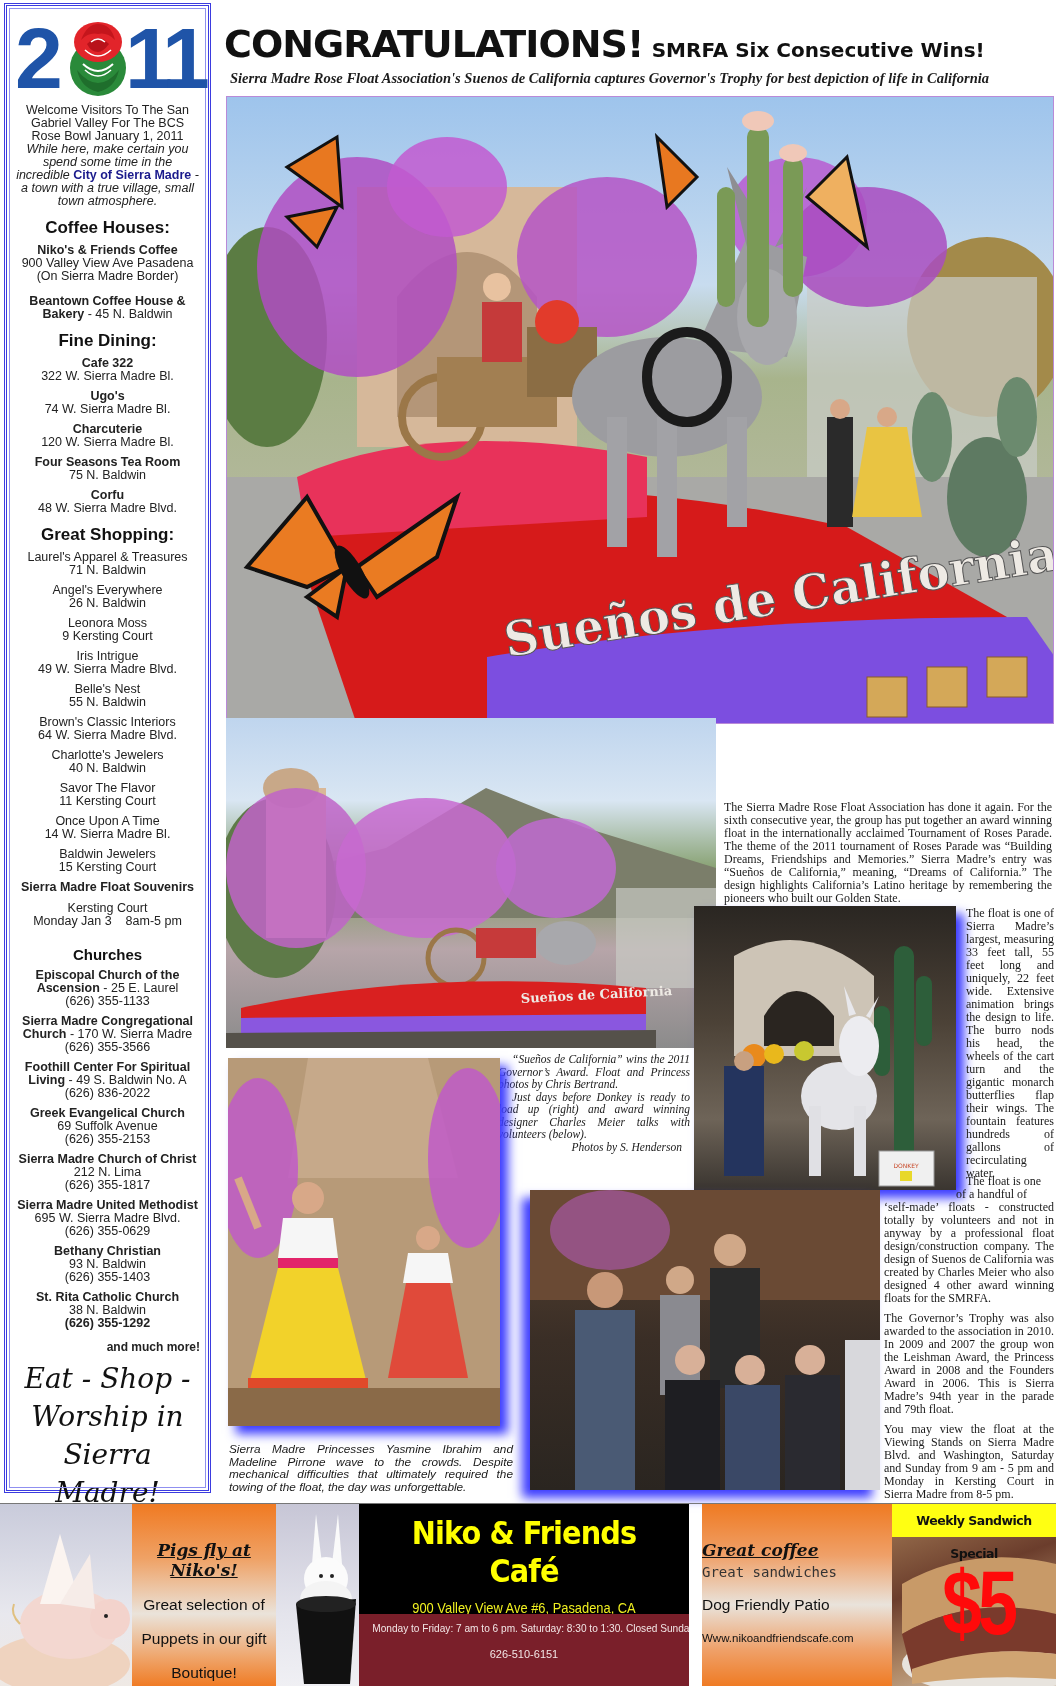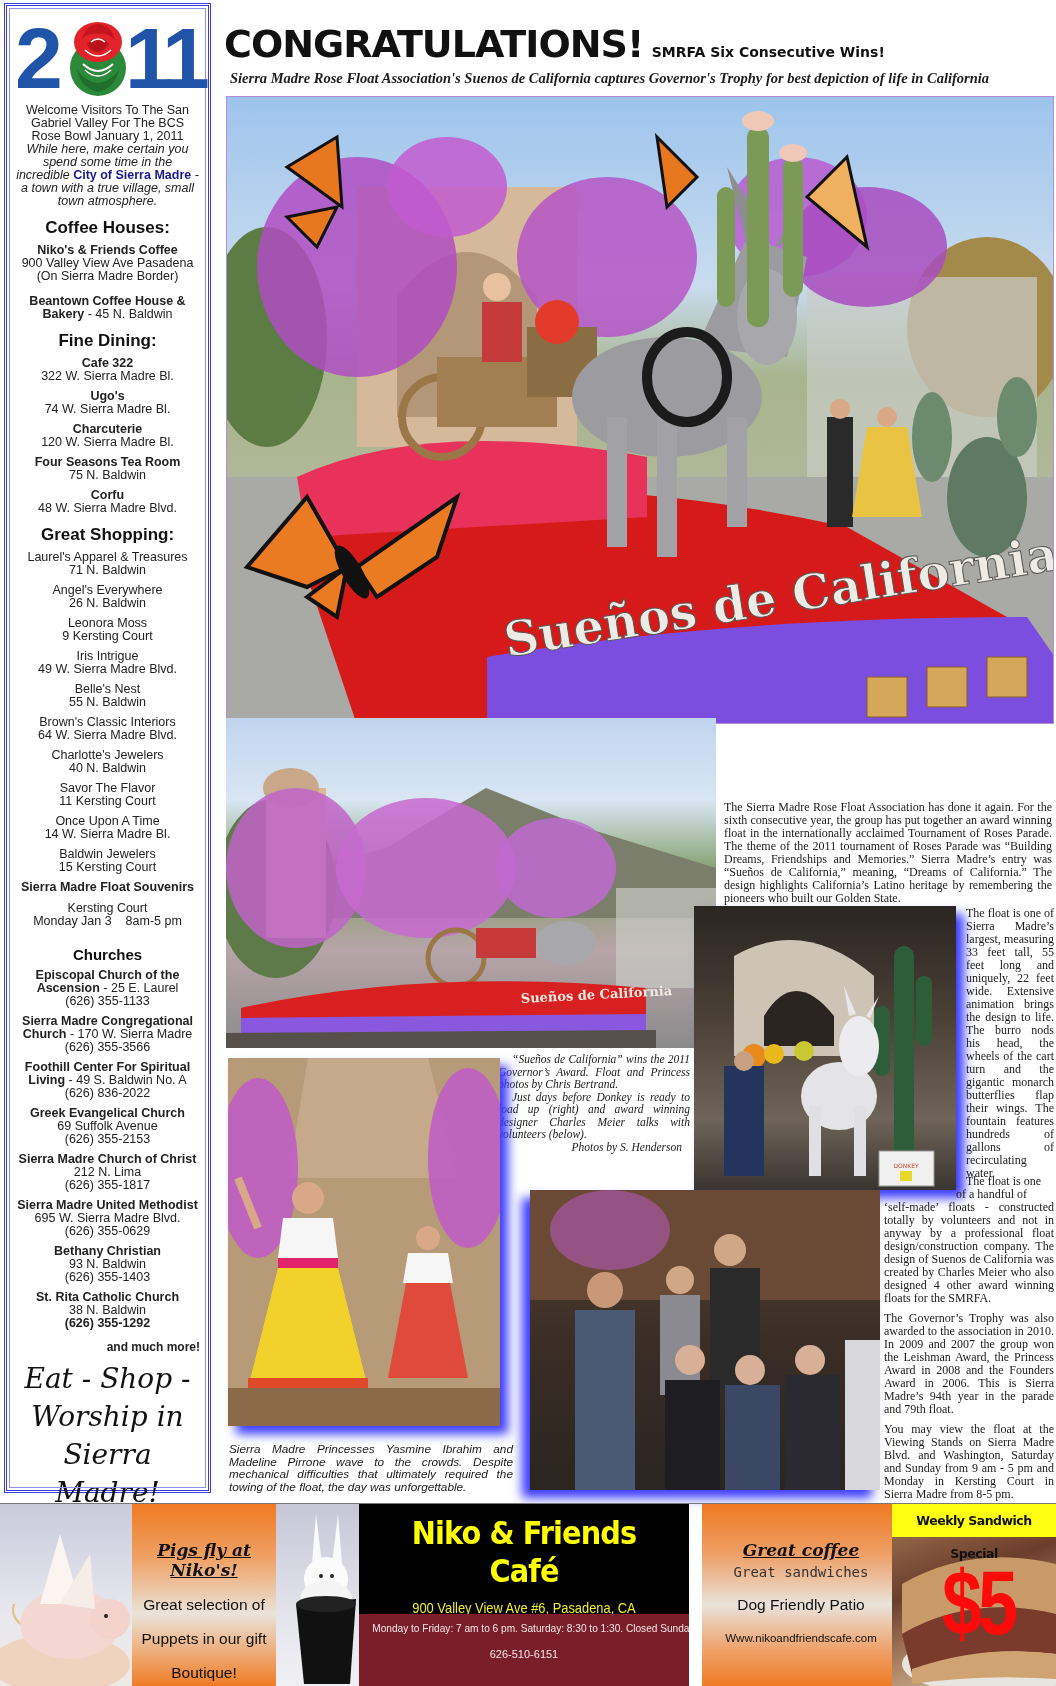--- a/index.html
+++ b/index.html
@@ -35,21 +35,21 @@
 
   
   .headline {
     position: absolute; left: 224px; top: 22px; width: 830px; white-space: nowrap;
   }
   .headline .big {
     font-family: "DejaVu Sans", sans-serif; font-weight: bold; font-size: 38px;
     letter-spacing: -1px; color: #111; vertical-align: baseline;
   }
   .headline .small {
-    font-family: "DejaVu Sans", sans-serif; font-weight: bold; font-size: 14px; color: #111;
+    font-family: "DejaVu Sans", sans-serif; font-weight: bold; font-size: 20px; color: #111;
     margin-left: 4px; vertical-align: baseline;
   }
   .subhead {
     position: absolute; left: 230px; top: 70px; width: 820px; text-align: left;
     font-family: "Liberation Serif", serif; font-style: italic; font-weight: bold;
     font-size: 14.5px; color: #1c1c1c; white-space: nowrap;
   }
 
   
   .photo { position: absolute; overflow: hidden; }
@@ -109,21 +109,21 @@
     left: 132px; width: 144px;
     background: linear-gradient(180deg, #f07a22 0%, #efa266 30%, #eae3da 60%, #efa266 85%, #f07a22 100%);
     text-align: center; color: #111;
   }
   .ad-bunny { left: 276px; width: 96px; background: linear-gradient(180deg, #c7c6d6 0%, #e4e4ec 60%, #f0f0f4 100%); }
   .ad-cafe { left: 359px; width: 330px; background: #000; text-align: center; }
   .ad-cafe .lower { position: absolute; left: 0; top: 110px; width: 330px; height: 73px; background: #7a1f2a; }
   .ad-coffee {
     left: 702px; width: 198px;
     background: linear-gradient(180deg, #ef7a22 0%, #efa068 28%, #e9e3db 55%, #efa068 80%, #ef7a22 100%);
-    text-align: center; color: #111;
+    color: #111;
   }
   .ad-sandwich { left: 892px; width: 164px; background: linear-gradient(160deg, #a47c56 0%, #6b3d2c 40%, #b08a68 70%, #d8ccbc 100%); padding-left: 46px; }
   .ad-sandwich .special-bar {
     position: absolute; left: 0; top: 0; width: 164px; height: 33px; background: #ffff12;
     font-family: "DejaVu Sans", sans-serif; font-weight: bold; font-size: 12.5px; color: #111;
     text-align: center; line-height: 33px; letter-spacing: -0.5px;
   }
   .price {
     position: absolute; left: 50px; top: 58px; font-family: "Liberation Sans", sans-serif;
     font-weight: bold; font-size: 72px; color: #ff0a0a; letter-spacing: -4px; transform: scaleY(1.25);

